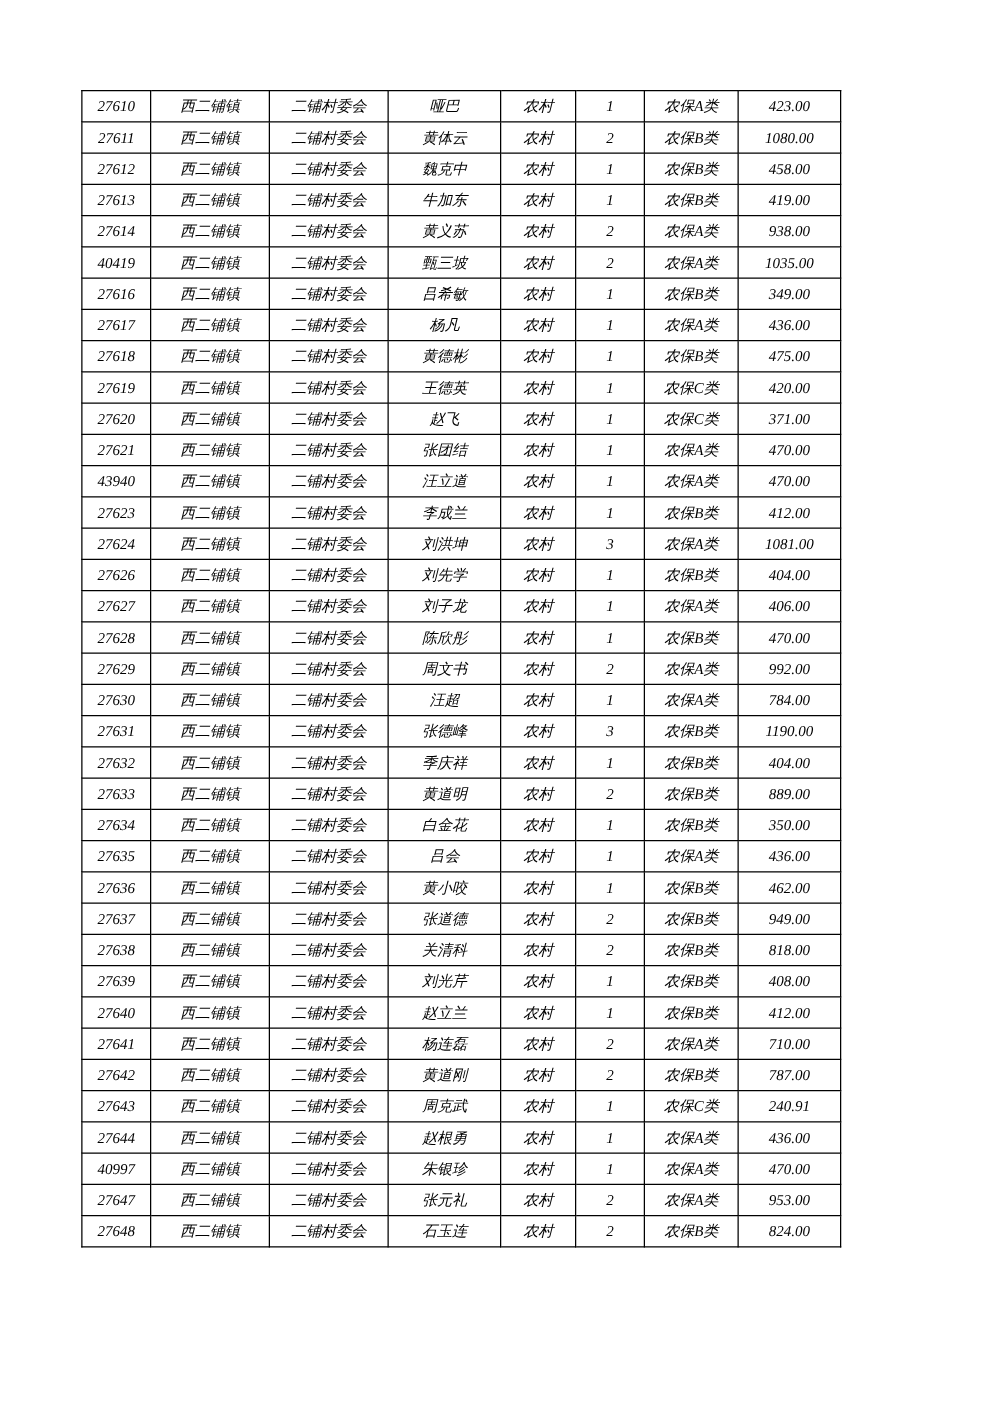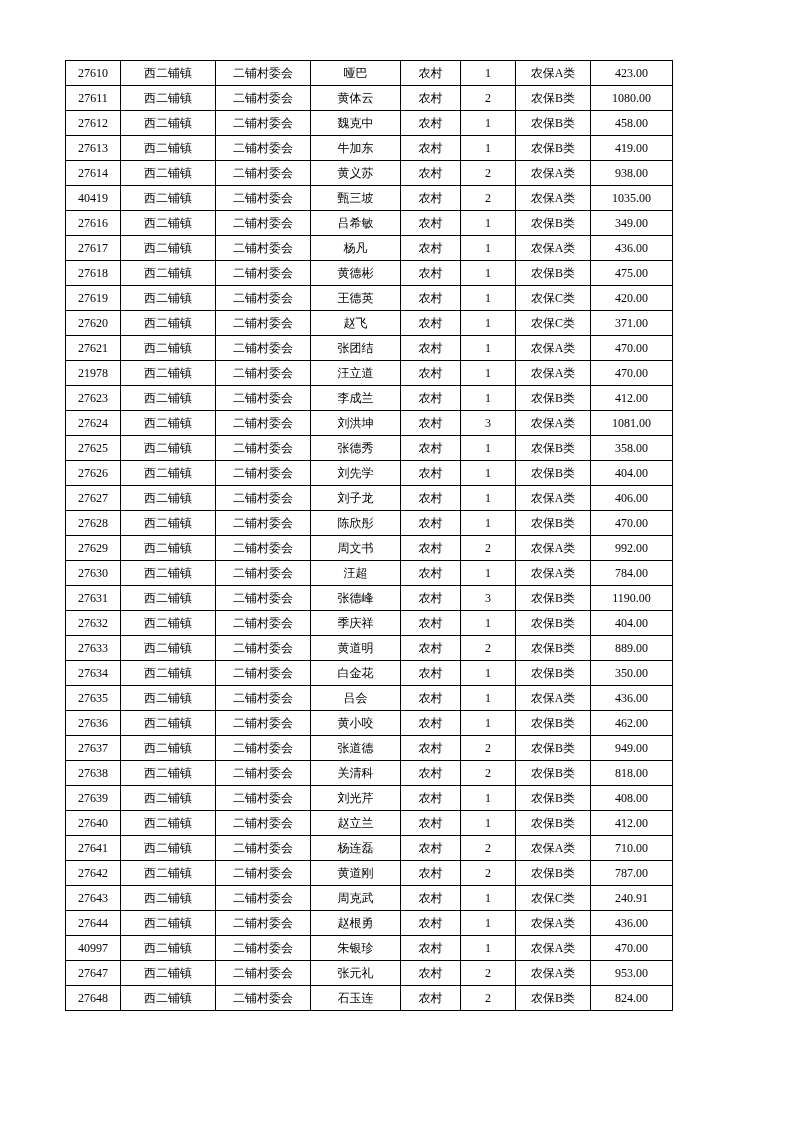--- a/index.html
+++ b/index.html
@@ -12,24 +12,25 @@
     width: 793px;
     height: 1122px;
     background: #ffffff;
     overflow: hidden;
     font-family: "Liberation Serif", "DejaVu Serif", serif;
     color: #000000;
   }
   table.sheet {
     position: absolute;
     left: 65px;
-    top: 60px;
+    top: 72px;
     border-collapse: collapse;
     table-layout: fixed;
     width: 607px;
+    font-style: italic;
   }
   table.sheet td {
     border: 1px solid #000000;
     height: 24px;
     font-size: 12px;
     line-height: 24px;
     text-align: center;
     padding: 0;
     white-space: nowrap;
     overflow: hidden;
@@ -178,21 +179,21 @@
           <td class="col-id">27621</td>
           <td class="col-town">西二铺镇</td>
           <td class="col-village">二铺村委会</td>
           <td class="col-name">张团结</td>
           <td class="col-type">农村</td>
           <td class="col-count">1</td>
           <td class="col-category">农保A类</td>
           <td class="col-amount">470.00</td>
         </tr>
         <tr>
-          <td class="col-id">21978</td>
+          <td class="col-id">43940</td>
           <td class="col-town">西二铺镇</td>
           <td class="col-village">二铺村委会</td>
           <td class="col-name">汪立道</td>
           <td class="col-type">农村</td>
           <td class="col-count">1</td>
           <td class="col-category">农保A类</td>
           <td class="col-amount">470.00</td>
         </tr>
         <tr>
           <td class="col-id">27623</td>
@@ -206,30 +207,20 @@
         </tr>
         <tr>
           <td class="col-id">27624</td>
           <td class="col-town">西二铺镇</td>
           <td class="col-village">二铺村委会</td>
           <td class="col-name">刘洪坤</td>
           <td class="col-type">农村</td>
           <td class="col-count">3</td>
           <td class="col-category">农保A类</td>
           <td class="col-amount">1081.00</td>
-        </tr>
-        <tr>
-          <td class="col-id">27625</td>
-          <td class="col-town">西二铺镇</td>
-          <td class="col-village">二铺村委会</td>
-          <td class="col-name">张德秀</td>
-          <td class="col-type">农村</td>
-          <td class="col-count">1</td>
-          <td class="col-category">农保B类</td>
-          <td class="col-amount">358.00</td>
         </tr>
         <tr>
           <td class="col-id">27626</td>
           <td class="col-town">西二铺镇</td>
           <td class="col-village">二铺村委会</td>
           <td class="col-name">刘先学</td>
           <td class="col-type">农村</td>
           <td class="col-count">1</td>
           <td class="col-category">农保B类</td>
           <td class="col-amount">404.00</td>

